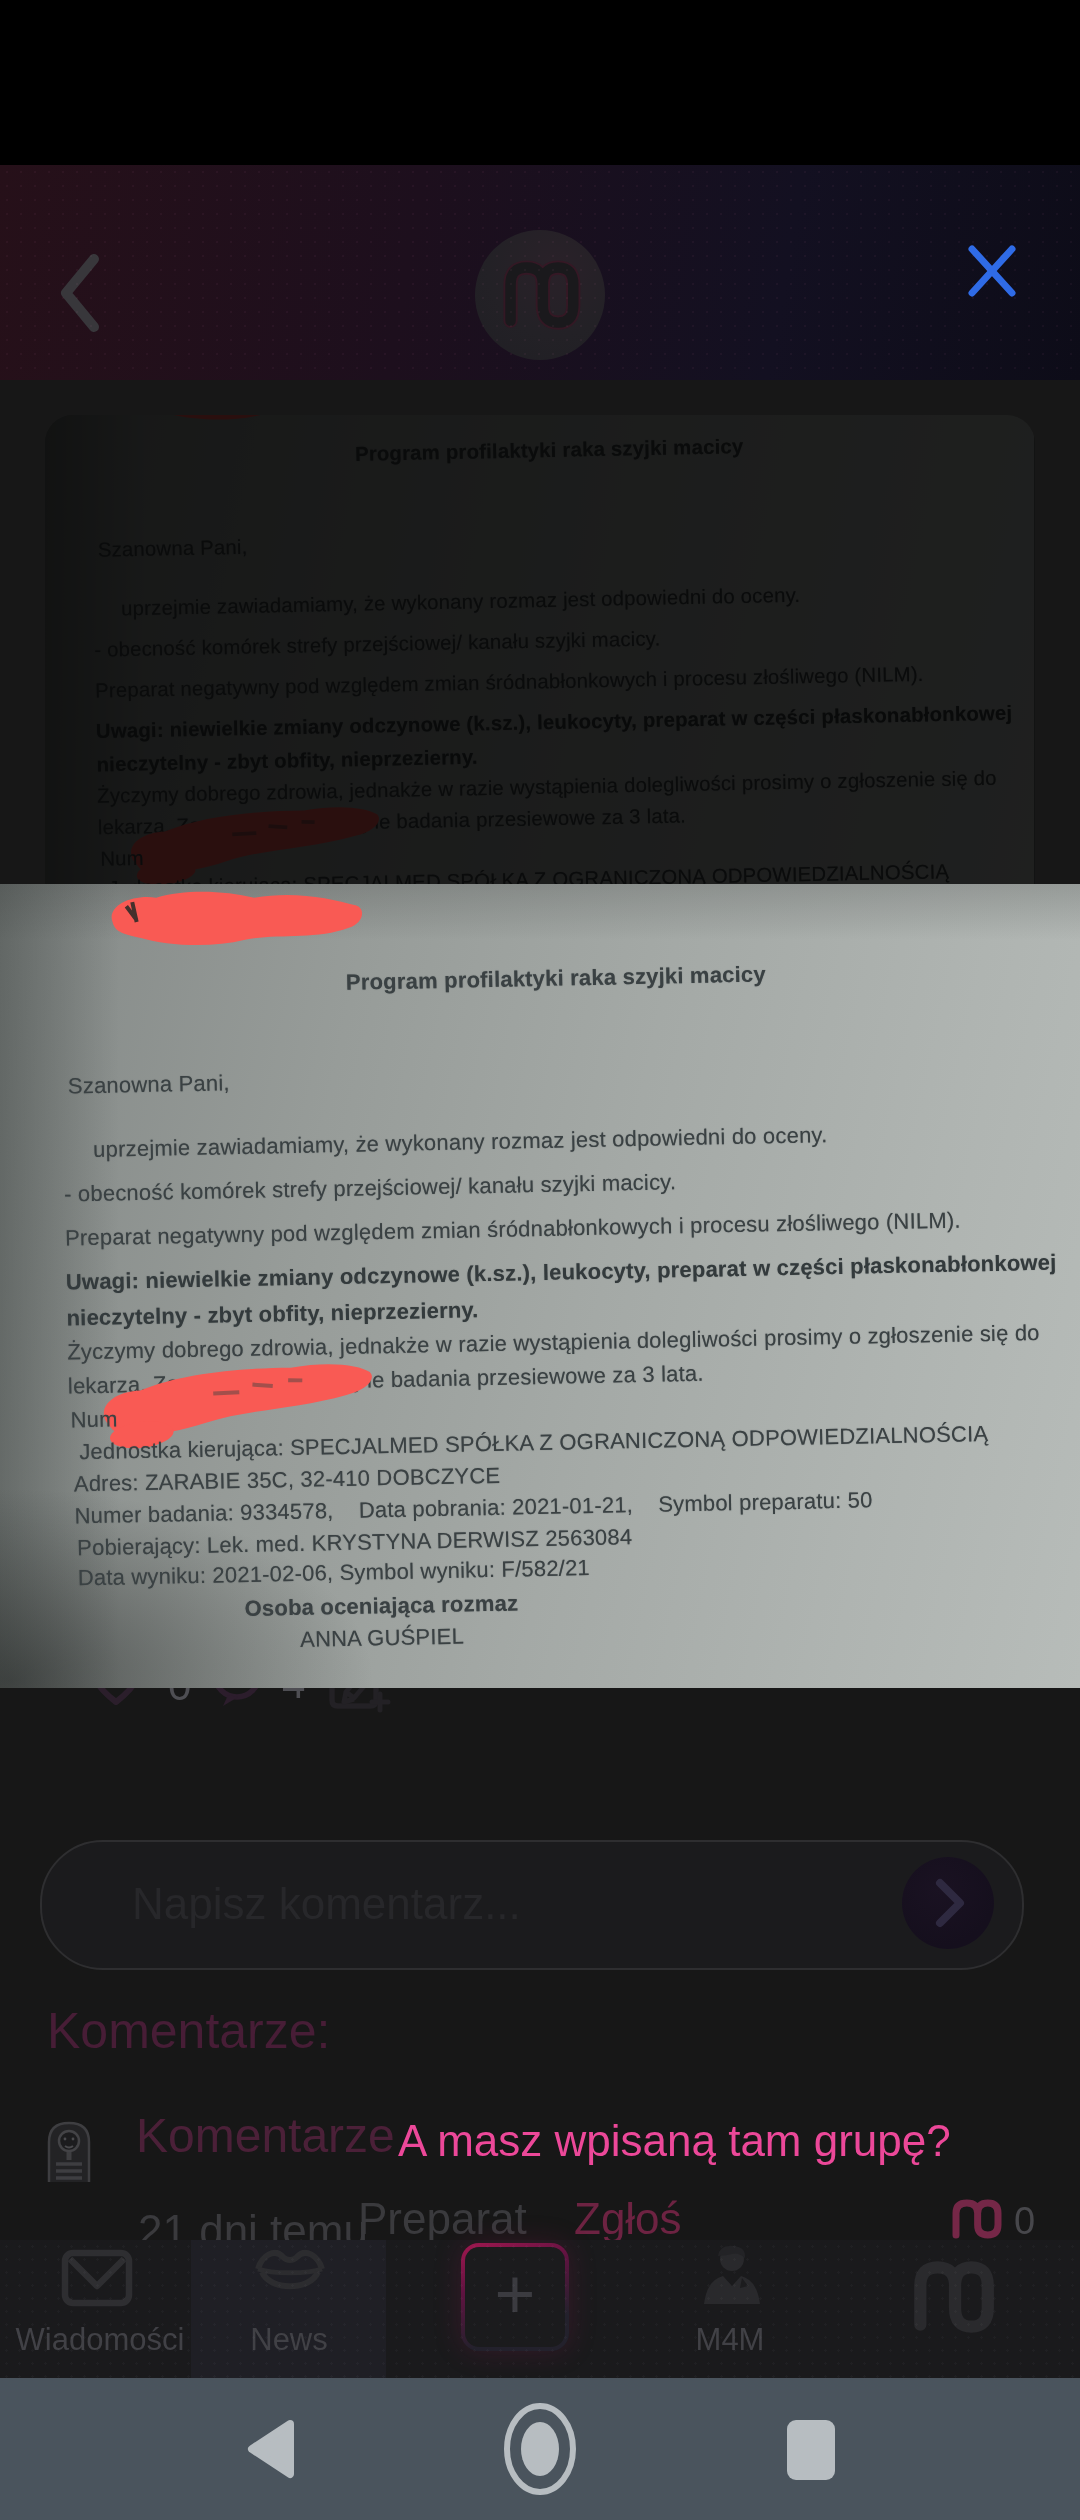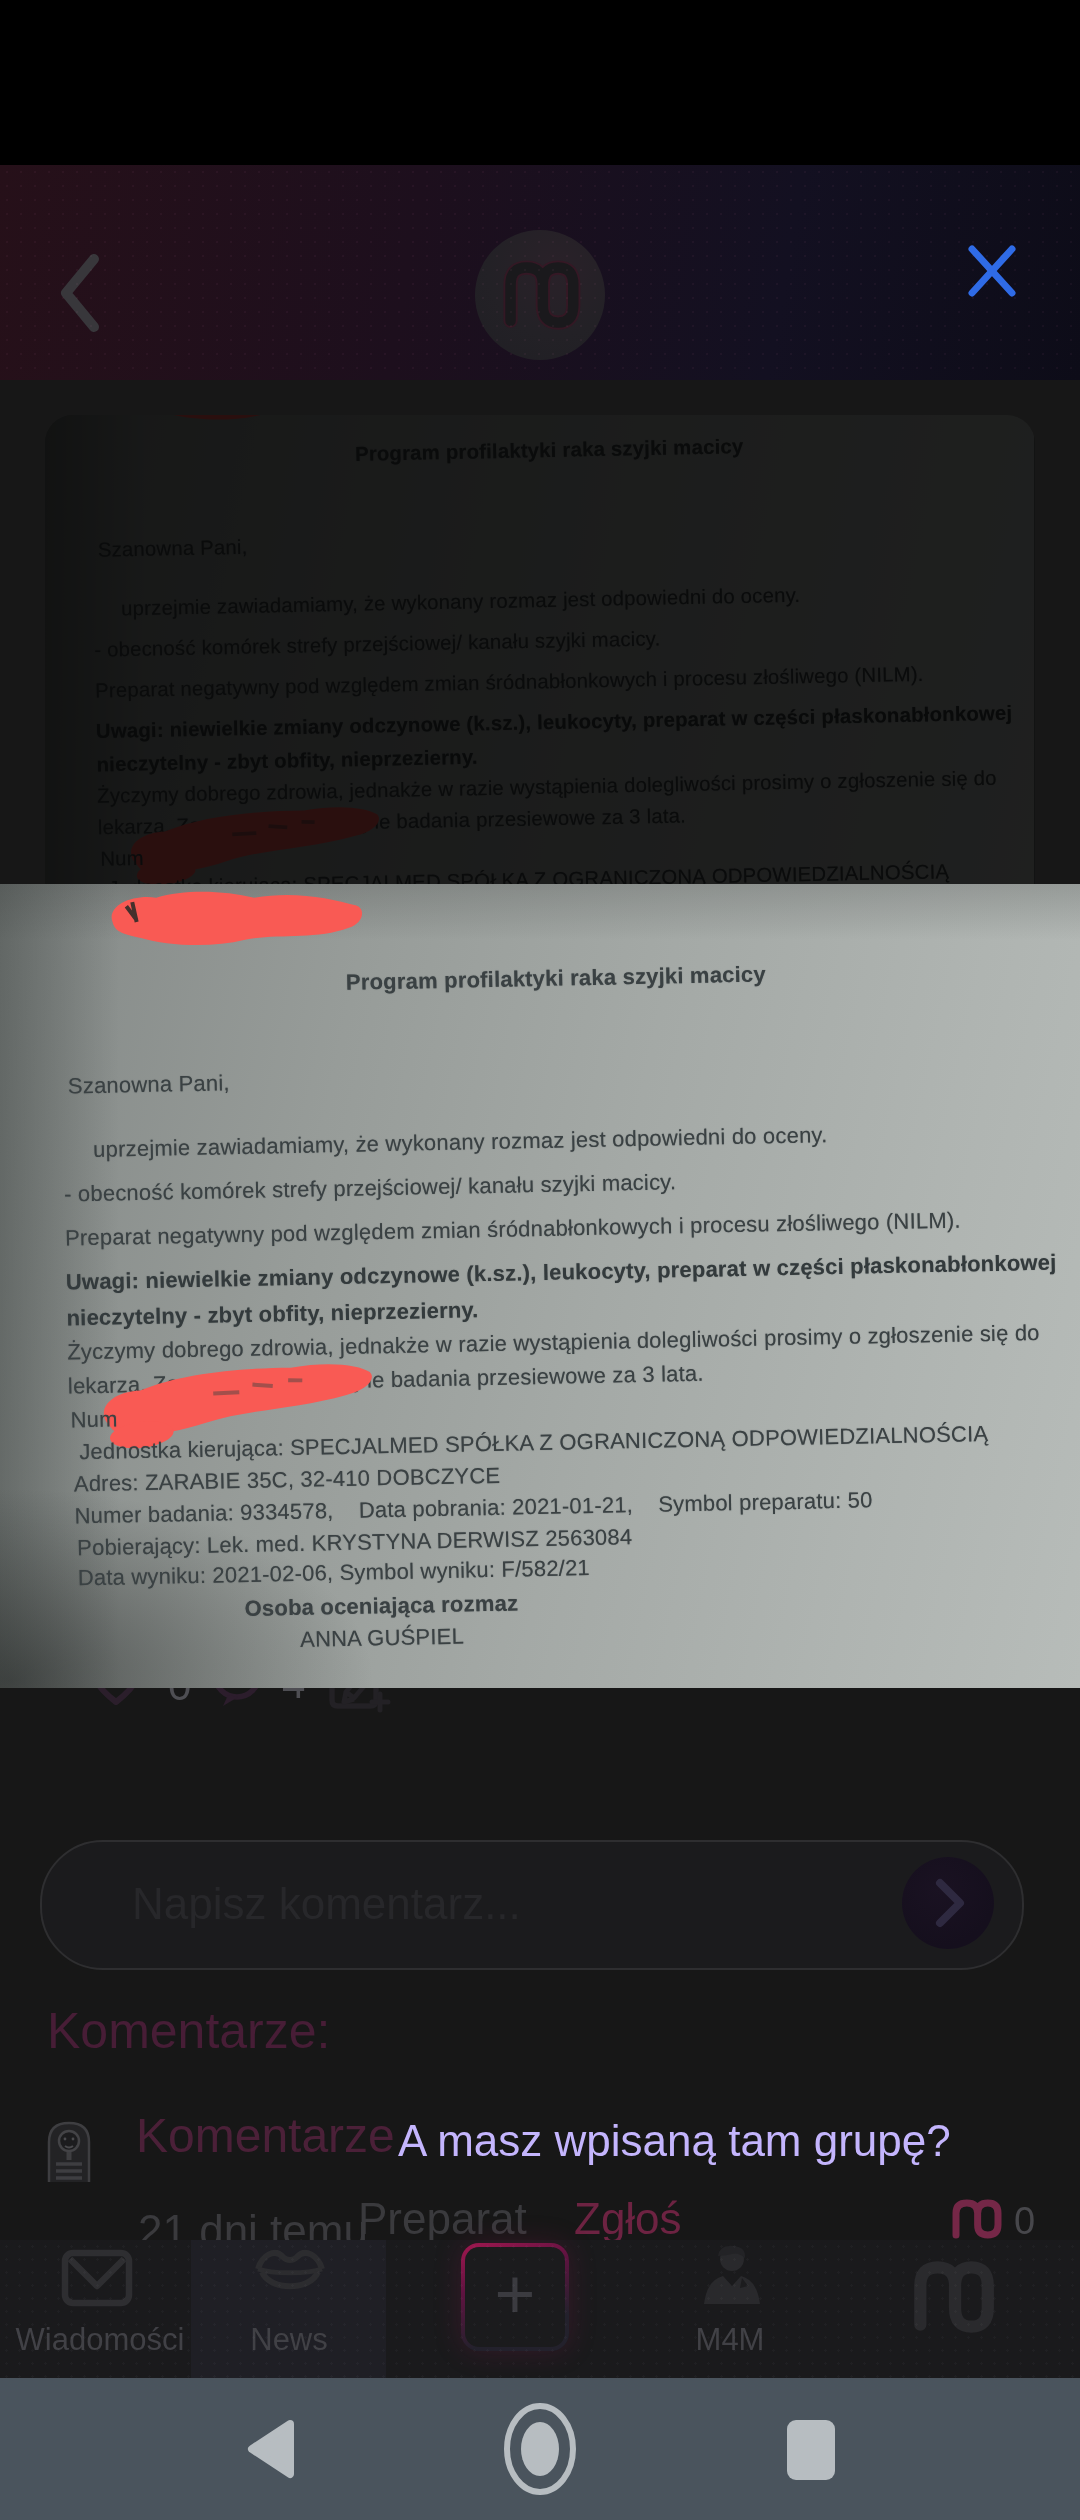--- a/index.html
+++ b/index.html
@@ -69,21 +69,21 @@
     background:transparent;border:none;outline:none;font-family:"Liberation Sans",sans-serif;
     font-size:44px;color:#3a3a3e;}
   .comment-pill input::placeholder{color:#27272a;opacity:1;}
   .send-btn{position:absolute;left:860px;top:15px;width:92px;height:92px;border-radius:50%;
     background:radial-gradient(circle at 40% 35%, #1a1222 0%, #150f1d 70%);}
 
   
   .cm-heading{left:30px;top:2002px;font-size:50px;color:#471d36;font-weight:500;z-index:12;margin-left:17px;}
   .cm-avatar{left:46px;top:2120px;z-index:12;}
   .cm-author{left:136px;top:2108px;font-size:48px;color:#4b2038;font-weight:500;z-index:12;}
-  .cm-text{left:398px;top:2116px;font-size:44px;color:#c4b5fd;z-index:12;}
+  .cm-text{left:398px;top:2116px;font-size:44px;color:#ec4899;z-index:12;}
   .cm-meta{top:2194px;font-size:44px;color:#3a3a3d;z-index:12;}
   .cm-age{left:138px;margin-top:12px;}
   .cm-reply{left:358px;}
   .cm-report{left:574px;color:#6d2342;}
   .cm-like-icon{left:948px;top:2198px;z-index:12;}
   .cm-like-count{left:1014px;top:2200px;font-size:38px;color:#47474b;z-index:12;}
 
   
   .app-nav{left:0;top:2240px;width:1080px;height:138px;background:#1a1a1c;z-index:40;}
   .app-nav::after{content:"";position:absolute;inset:0;

